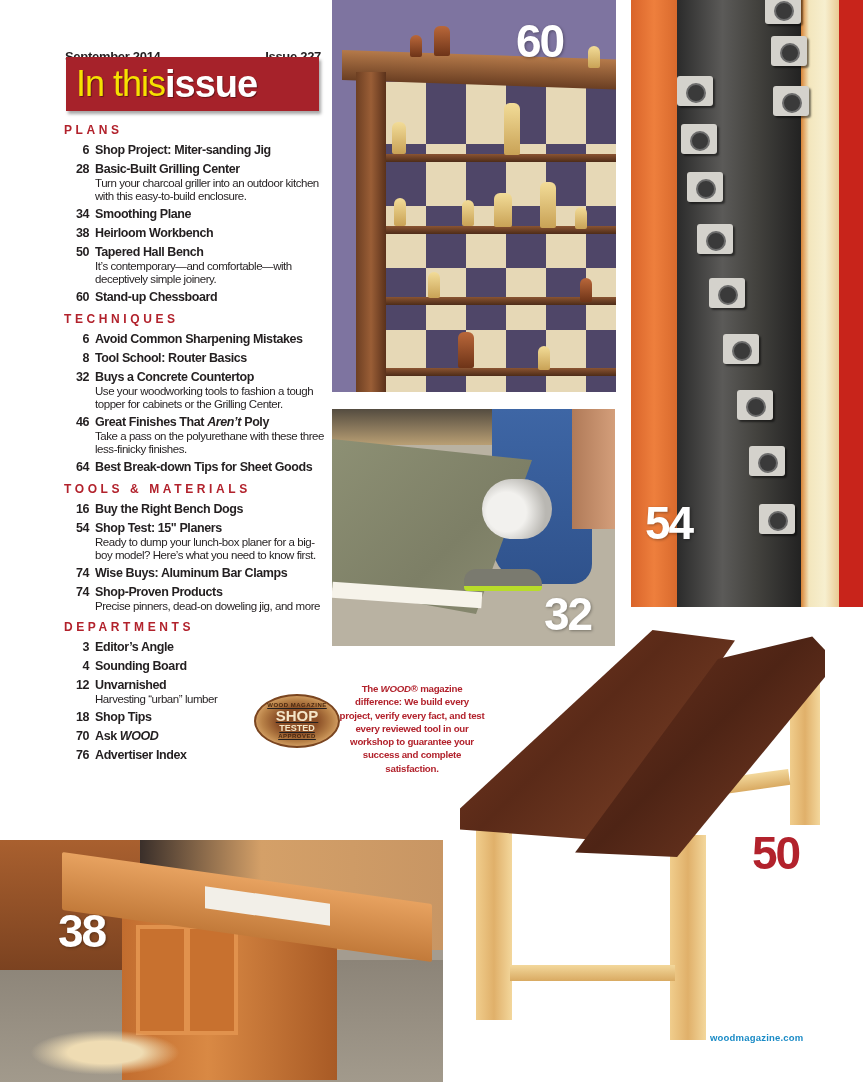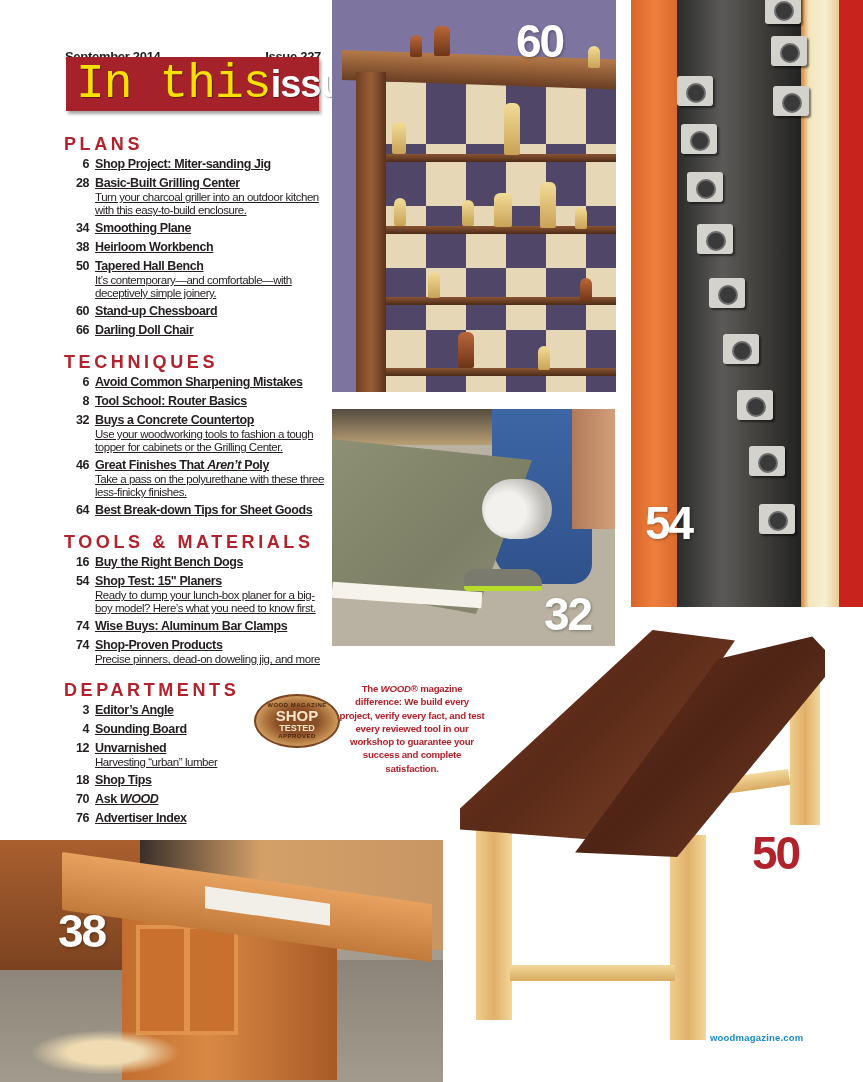--- a/index.html
+++ b/index.html
@@ -13,35 +13,35 @@
     font-family: "Liberation Sans", sans-serif; font-weight: bold;
     font-size: 13px; color: #231f20; letter-spacing: -0.3px;
   }
   .title-box {
     position: absolute; left: 66px; top: 57px; width: 253px; height: 54px;
     background: #a6222a;
     box-shadow: 2px 3px 3px rgba(0,0,0,0.35);
     display: flex; align-items: center; padding-left: 10px;
     white-space: nowrap;
   }
-  .title-in { font-family: Liberation Mono, monospace; color: #f6e100; font-size: 48px; line-height: 1; letter-spacing: -1px; text-shadow: 1px 1px 1px rgba(0,0,0,0.4); }
+  .title-in { font-family: Liberation Sans, sans-serif; color: #f6e100; font-size: 36px; line-height: 1; letter-spacing: -1px; text-shadow: 1px 1px 1px rgba(0,0,0,0.4); }
   .title-issue { font-family: "Liberation Sans", sans-serif; font-weight: bold; color: #ffffff; font-size: 38px; line-height: 1; letter-spacing: -1px; text-shadow: 1px 1px 1px rgba(0,0,0,0.4); }
 
   .toc { position: absolute; left: 64px; top: 120px; width: 265px; }
   .section-title {
     font-family: "Liberation Sans", sans-serif; font-weight: bold;
-    color: #b2222c; font-size: 18px; letter-spacing: 3.6px;
-    line-height: 20px; margin-top: 14px; margin-bottom: 3px;
+    color: #b2222c; font-size: 12px; letter-spacing: 3.6px;
+    line-height: 20px; margin-top: 0; margin-bottom: 3px;
   }
   .entry { display: flex; margin-bottom: 4px; }
   .entry-page {
     width: 25px; text-align: right; font-weight: bold; font-size: 12.5px;
     line-height: 15px; letter-spacing: -0.4px; flex-shrink: 0;
   }
-  .entry-body { margin-left: 6px; text-decoration: underline; }
+  .entry-body { margin-left: 6px; }
   .entry-title { font-weight: bold; font-size: 12.5px; line-height: 15px; letter-spacing: -0.4px; white-space: nowrap; }
   .entry-desc { font-size: 11.5px; line-height: 13px; letter-spacing: -0.45px; color: #231f20; }
 
   
   .photo { position: absolute; overflow: hidden; }
   .page-num {
     position: absolute; font-family: "Liberation Sans", sans-serif; font-weight: bold;
     color: #ffffff; font-size: 46px; line-height: 1; letter-spacing: -2px;
     text-shadow: 1px 1px 3px rgba(0,0,0,0.35);
   }
@@ -94,21 +94,21 @@
   .hall .seat2 { position: absolute; left: 120px; top: 12px; width: 255px; height: 225px; background: linear-gradient(135deg,#6f341f,#4e2415 50%,#7a3e25); clip-path: polygon(95% 2%, 100% 8%, 100% 20%, 42% 100%, 2% 98%, 58% 12%); }
   .hall .leg { position: absolute; width: 36px; background: linear-gradient(90deg,#f0cd8c,#e0b06a,#f3d79c); }
   .hall .rail { position: absolute; height: 16px; background: linear-gradient(#f3d89c,#d9aa62); }
 
   
   .badge {
     position: absolute; left: 254px; top: 694px; width: 86px; height: 54px;
     border-radius: 50%;
     background: radial-gradient(ellipse at 50% 50%, #8a4e26 35%, #b98248 60%, #d7a468 75%);
     border: 2px solid #7a4520;
-    display: flex; flex-direction: column; align-items: center; justify-content: center;
+    display: flex; flex-direction: column; align-items: center; justify-content: center; text-decoration: underline;
   }
   .badge-top, .badge-bot { font-size: 6px; font-weight: bold; color: #4a2810; letter-spacing: 0.5px; line-height: 7px; }
   .badge-main { font-size: 15px; font-weight: bold; color: #f5e6c8; line-height: 14px; letter-spacing: 0px; }
   .badge-sub { font-size: 9px; font-weight: bold; color: #f5e6c8; line-height: 10px; }
   .blurb {
     position: absolute; left: 338px; top: 682px; width: 148px;
     text-align: center; color: #b2222c; font-weight: bold;
     font-size: 9.7px; line-height: 13.3px; letter-spacing: -0.25px;
   }
   .blurb em { font-style: italic; }
@@ -165,26 +165,20 @@
       <span class="entry-page">50</span>
       <div class="entry-body">
         <div class="entry-title">Tapered Hall Bench</div>
         <div class="entry-desc">It’s contemporary—and comfortable—with deceptively simple joinery.</div>
       </div>
     </div>
   <div class="entry">
       <span class="entry-page">60</span>
       <div class="entry-body">
         <div class="entry-title">Stand-up Chessboard</div>
-      </div>
-    </div>
-  <div class="entry">
-      <span class="entry-page">66</span>
-      <div class="entry-body">
-        <div class="entry-title">Darling Doll Chair</div>
       </div>
     </div>
 
   <div class="section-title">TECHNIQUES</div>
   <div class="entry">
       <span class="entry-page">6</span>
       <div class="entry-body">
         <div class="entry-title">Avoid Common Sharpening Mistakes</div>
       </div>
     </div>

